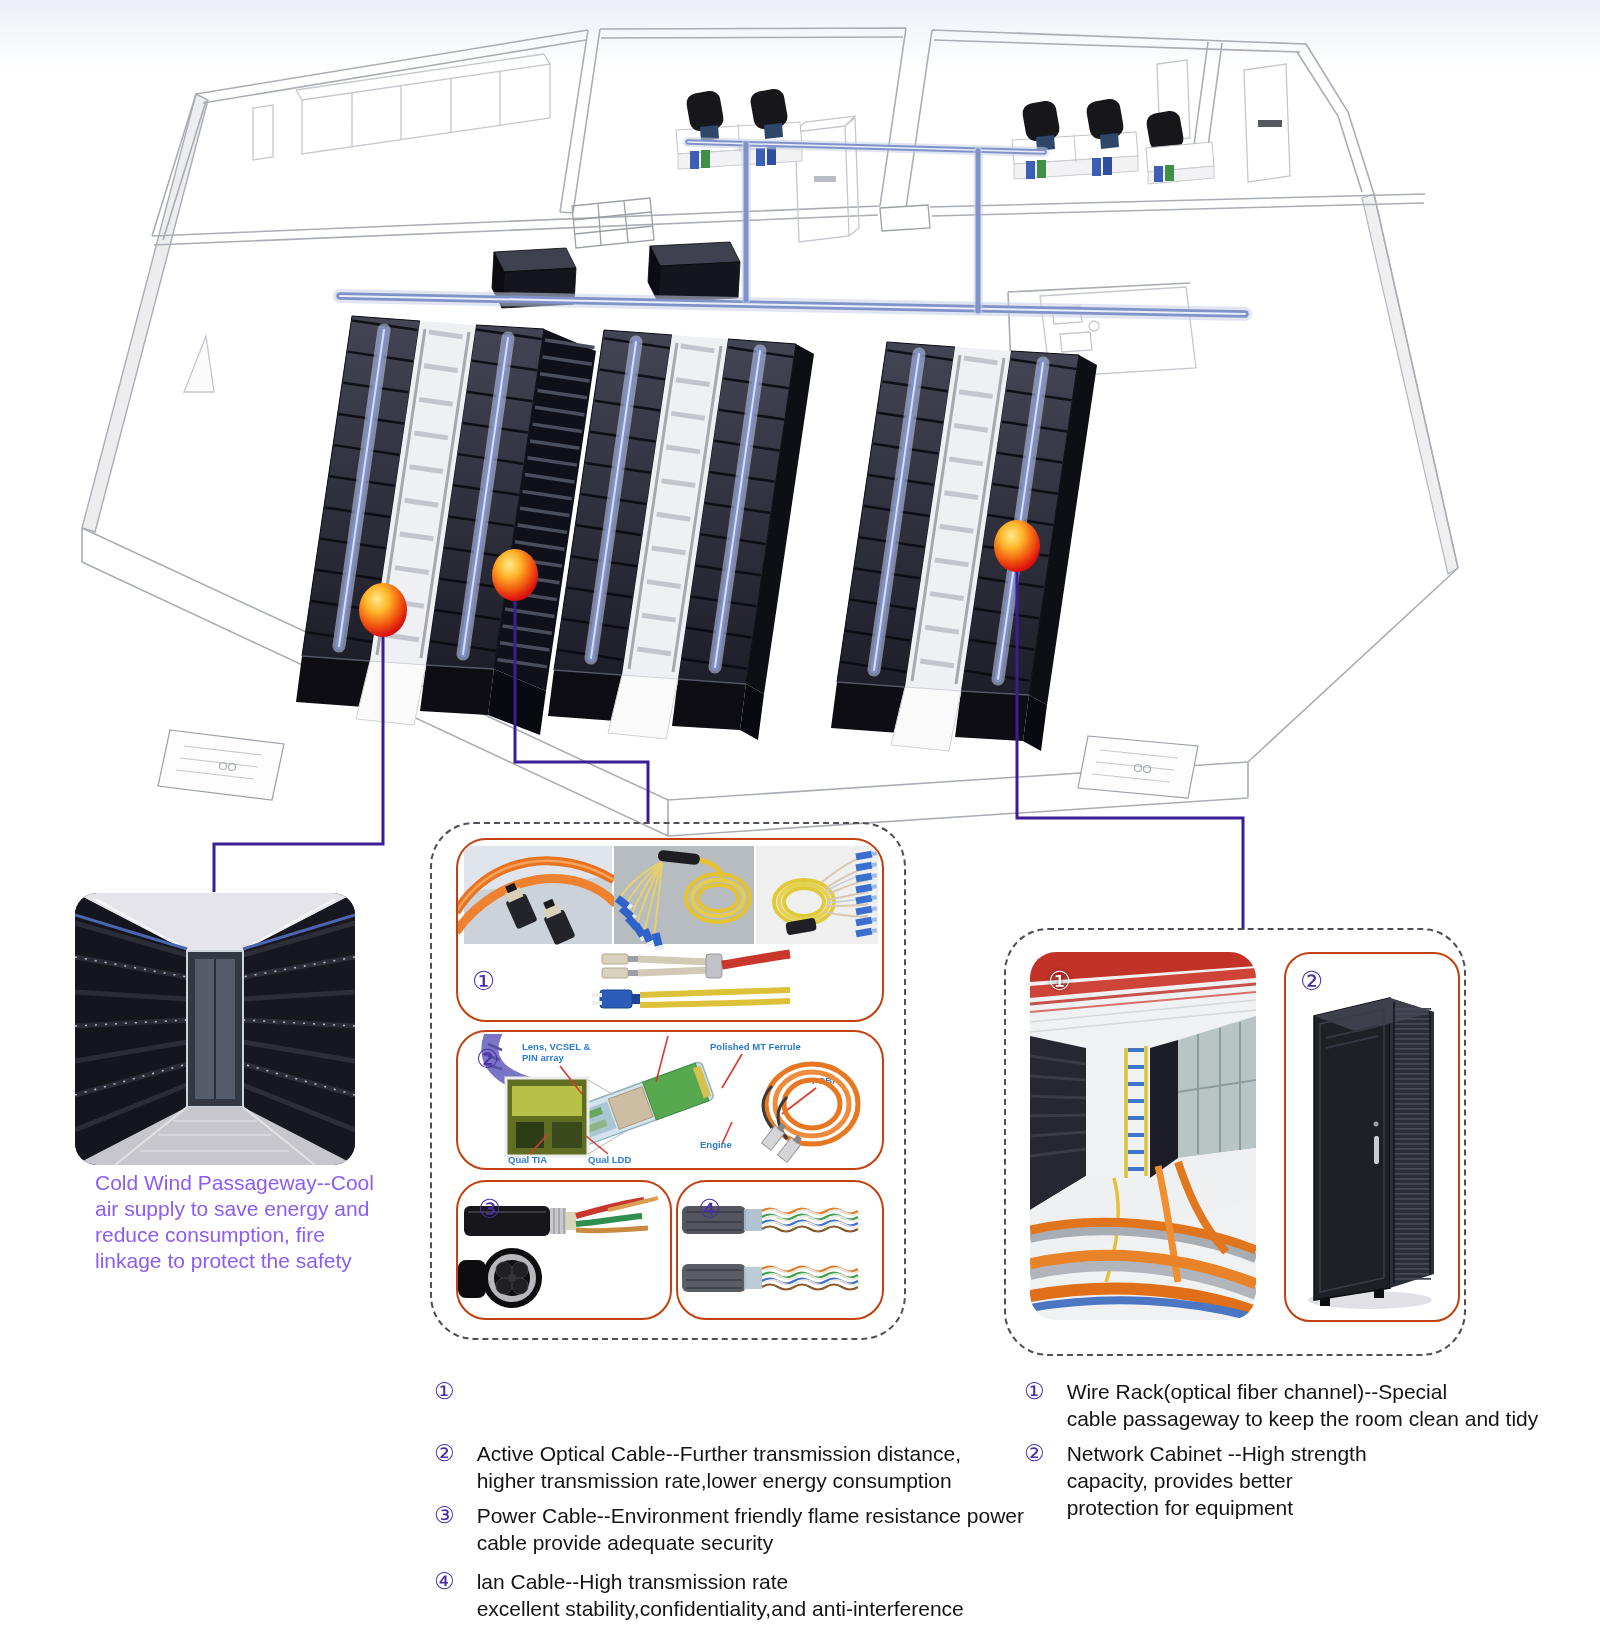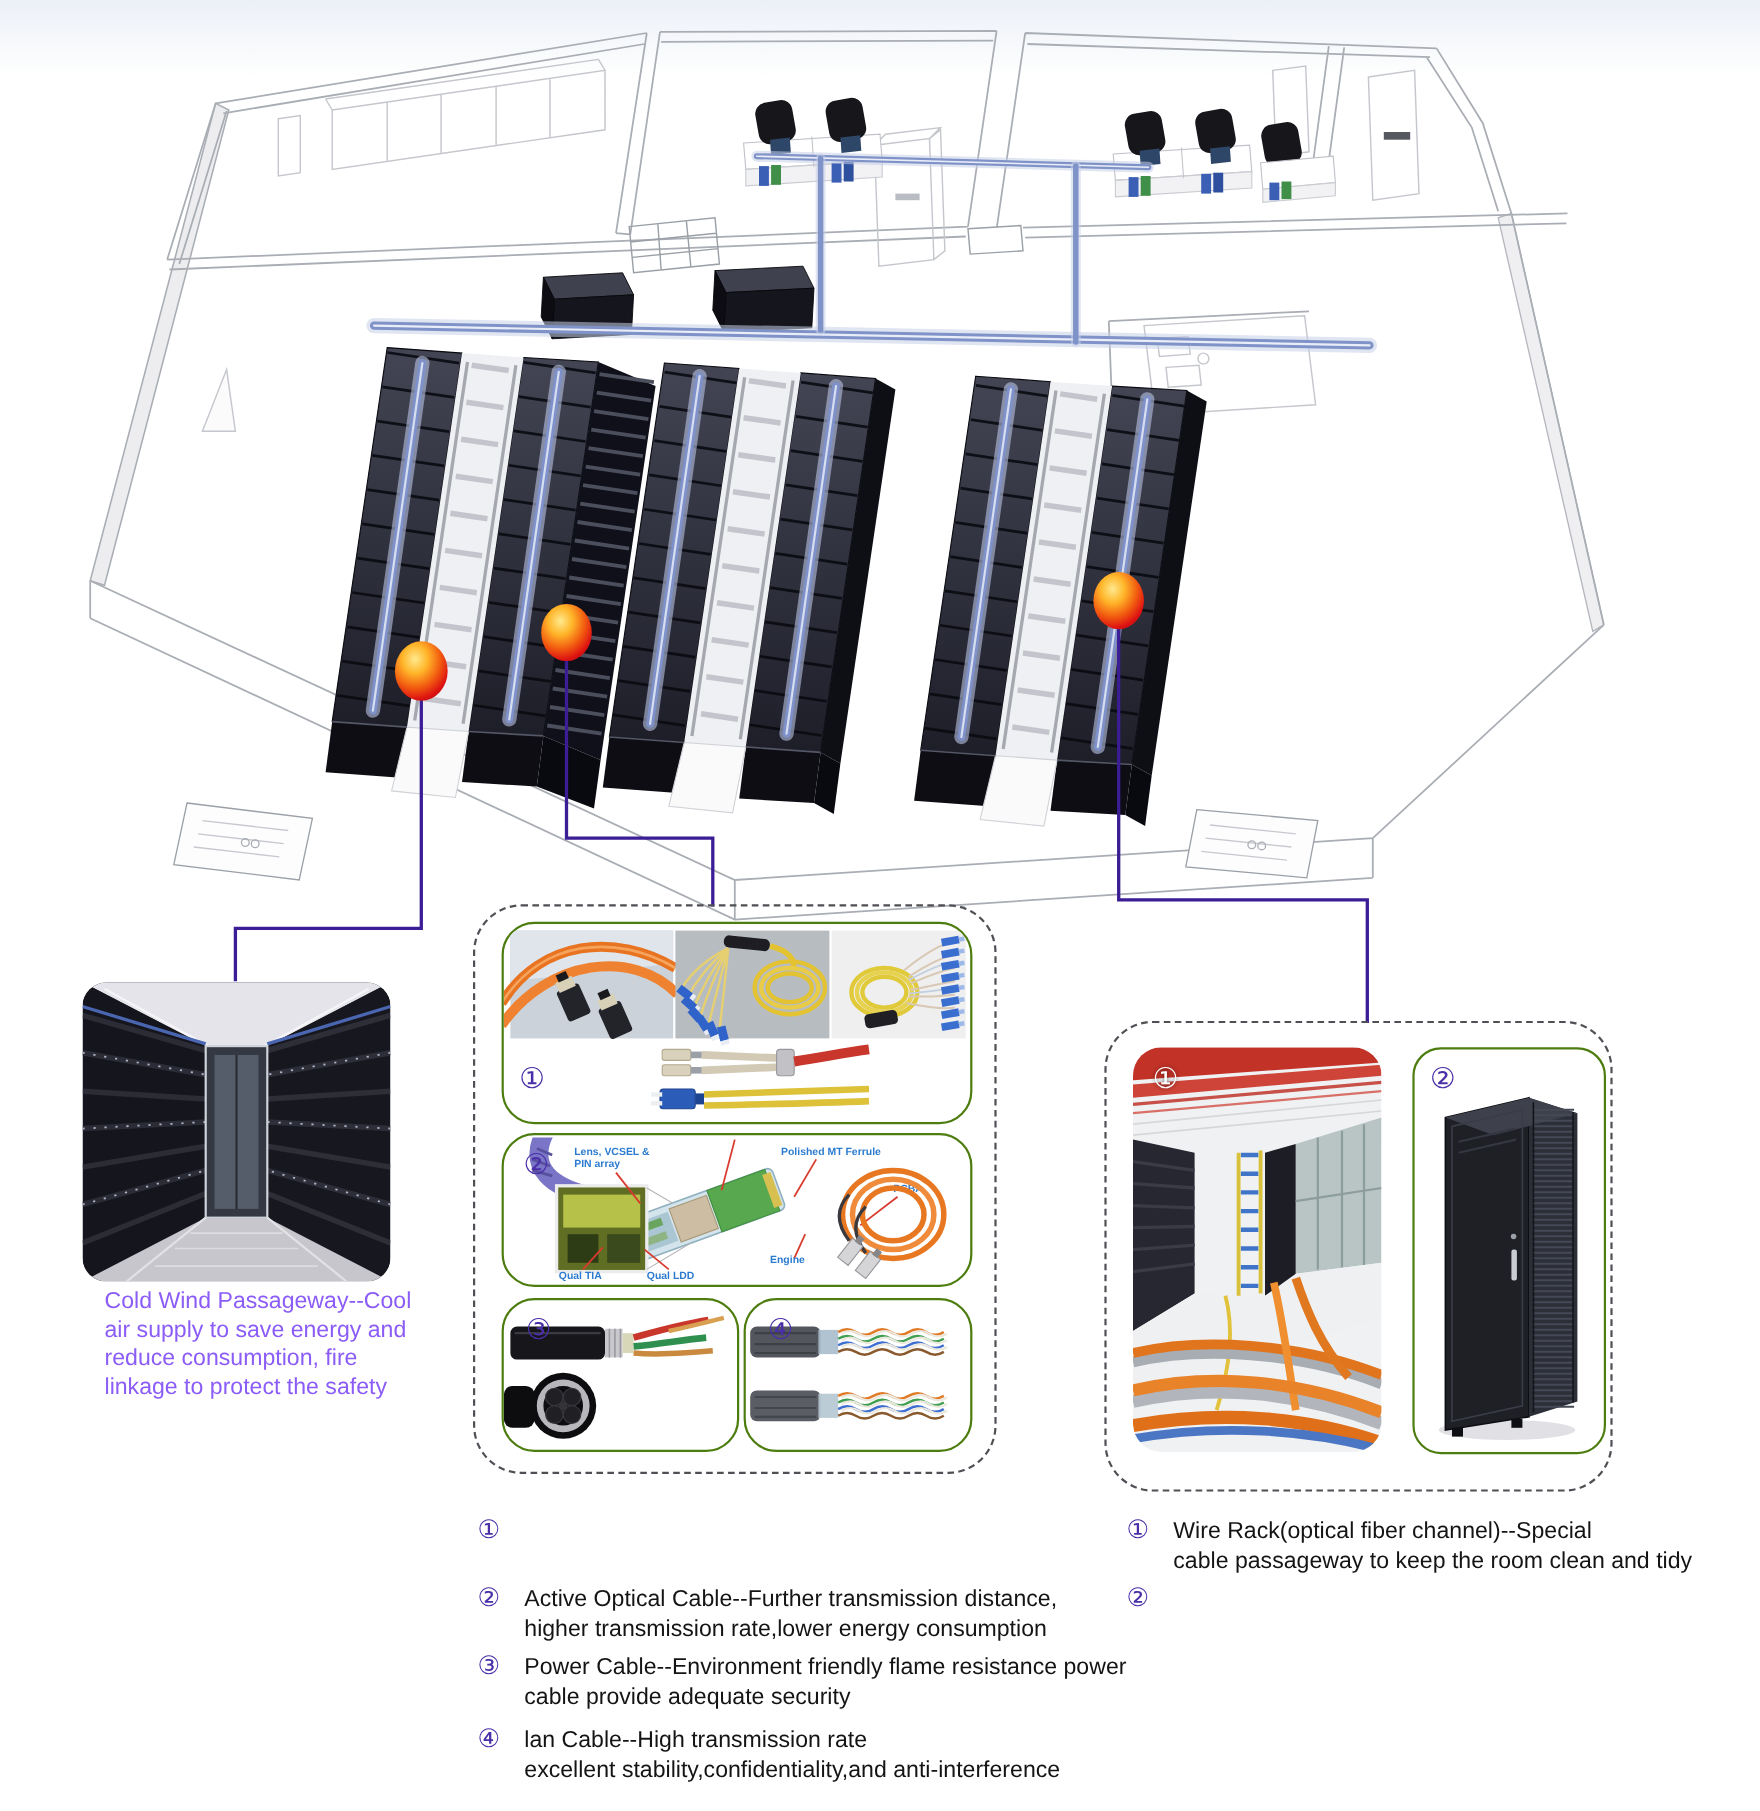--- a/index.html
+++ b/index.html
@@ -1,21 +1,21 @@
 <!DOCTYPE html>
 <html><head>
 <meta charset="utf-8">
 <style>
   html,body{margin:0;padding:0;background:#fff;}
   #canvas{position:relative;width:1600px;height:1646px;background:#ffffff;
           font-family:"Liberation Sans",sans-serif;overflow:hidden;}
   #scene{position:absolute;left:0;top:0;}
   .photo{position:absolute;overflow:hidden;border-radius:24px;}
   .dashedbox{position:absolute;border:2.5px dashed #4f4f55;border-radius:44px;background:transparent;}
-  .panel{position:absolute;background:#fff;border:2px solid #4d7c0f;border-radius:30px;overflow:hidden;}
+  .panel{position:absolute;background:#fff;border:2px solid #c2410c;border-radius:30px;overflow:hidden;}
   .panel svg, .photo svg{display:block;}
   .caption{position:absolute;font-size:21px;line-height:26px;color:#8b5cf6;white-space:pre-line;}
   .list-item{position:absolute;display:flex;gap:22px;align-items:flex-start;}
   .num{font-family:"DejaVu Sans",sans-serif;color:#4a2fa8;font-size:23px;line-height:27px;}
   .item-text{font-size:21px;line-height:27px;color:#141414;white-space:pre-line;}
   .panel-num{position:absolute;font-family:"DejaVu Sans",sans-serif;font-size:26px;color:#4a2fa8;z-index:6;}
   .panel-num.white{color:#ffffff;text-shadow:0 0 4px rgba(0,0,0,.6);}
   .diagram-label{font-family:"Liberation Sans",sans-serif;font-weight:bold;font-size:9.5px;fill:#2b7bd0;}
 </style>
 </head>
@@ -564,15 +564,18 @@
 excellent stability,confidentiality,and anti-interference</span>
   </div>
 
   <div class="list-item" style="left:1024px;top:1378px;">
     <span class="num">①</span>
     <span class="item-text">Wire Rack(optical fiber channel)--Special
 cable passageway to keep the room clean and tidy</span>
   </div>
   <div class="list-item" style="left:1024px;top:1440px;">
     <span class="num">②</span>
+    <span class="item-text">Network Cabinet --High strength
+capacity, provides better
+protection for equipment</span>
   </div>
 
 </div>
 
 </body></html>

